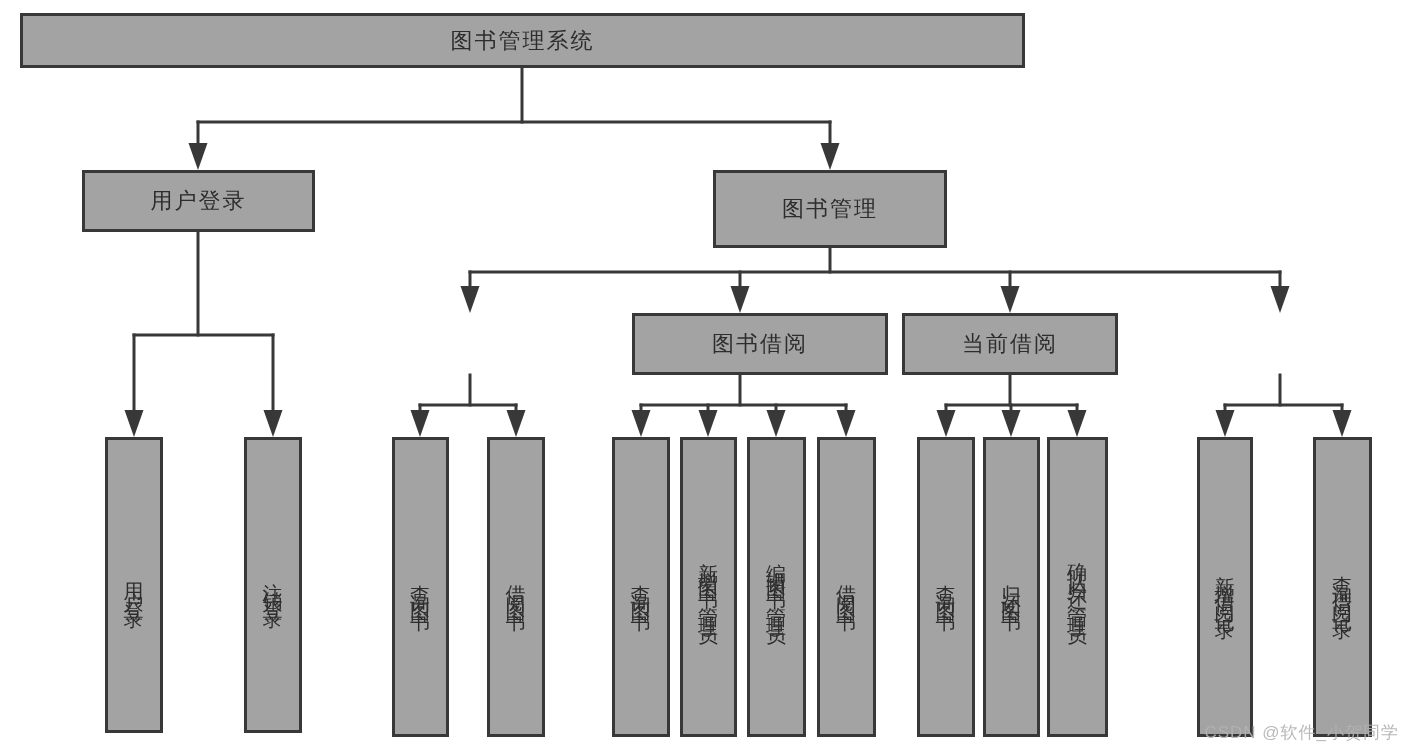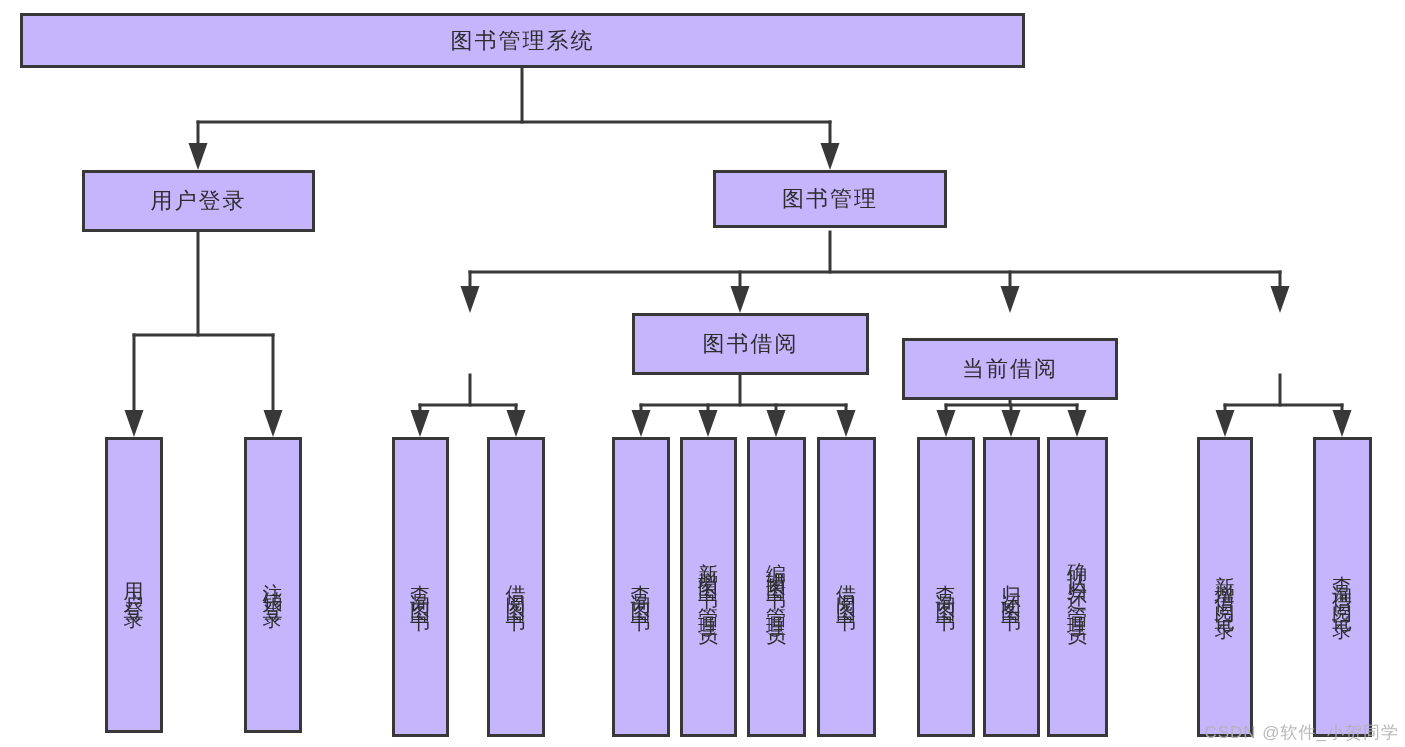--- a/index.html
+++ b/index.html
@@ -8,21 +8,21 @@
     width:1405px;height:747px;
     background:#ffffff;
     font-family:"Liberation Sans", sans-serif;
     overflow:hidden;
   }
   .stage svg.connectors{position:absolute;left:0;top:0;}
   .box{
     position:absolute;
     box-sizing:border-box;
     border:3px solid #383838;
-    background:#c4b5fd;
+    background:#a3a3a3;
     display:flex;
     align-items:center;
     justify-content:center;
     color:#2d2d2d;
   }
   .box.h span{
     font-size:22px;
     letter-spacing:2px;
     white-space:nowrap;
     color:#2d2d2d;
@@ -118,28 +118,28 @@
     </g>
   </svg>
 
   <div class="box h" style="left:20px;top:13px;width:1005px;height:55px;">
     <span>图书管理系统</span>
   </div>
 
   <div class="box h" style="left:82px;top:170px;width:233px;height:62px;">
     <span>用户登录</span>
   </div>
-  <div class="box h" style="left:713px;top:170px;width:234px;height:58px;">
+  <div class="box h" style="left:713px;top:170px;width:234px;height:78px;">
     <span>图书管理</span>
   </div>
 
-  <div class="box h" style="left:632px;top:313px;width:237px;height:62px;">
+  <div class="box h" style="left:632px;top:313px;width:256px;height:62px;">
     <span>图书借阅</span>
   </div>
-  <div class="box h" style="left:902px;top:313px;width:216px;height:62px;margin-top:25px;">
+  <div class="box h" style="left:902px;top:313px;width:216px;height:62px;">
     <span>当前借阅</span>
   </div>
 
   <div class="box v" style="left:105px;top:437px;width:58px;height:296px;">
     <span>用户登录</span>
   </div>
   <div class="box v" style="left:244px;top:437px;width:58px;height:296px;">
     <span>注销登录</span>
   </div>
 

